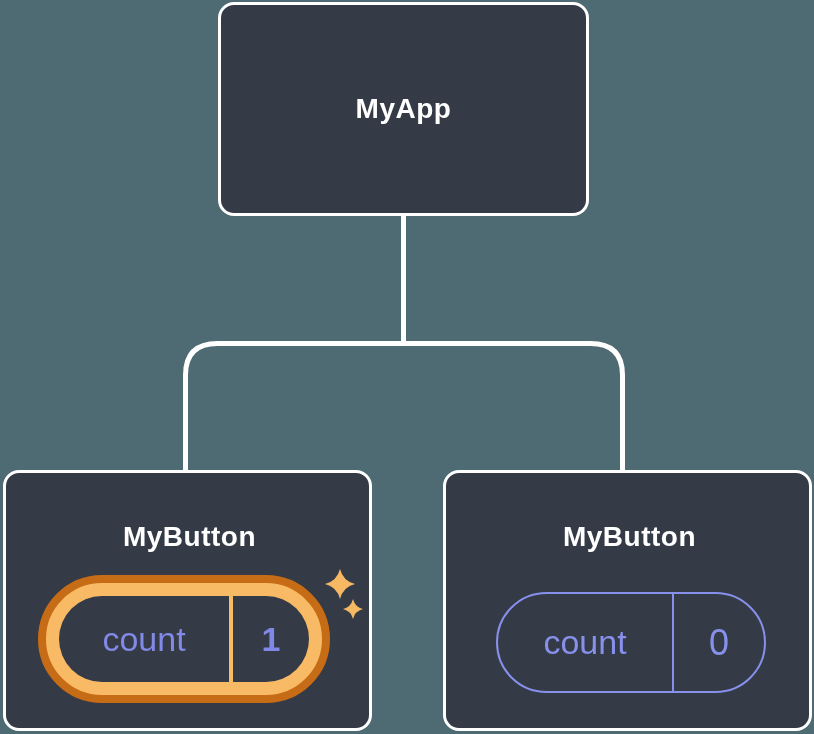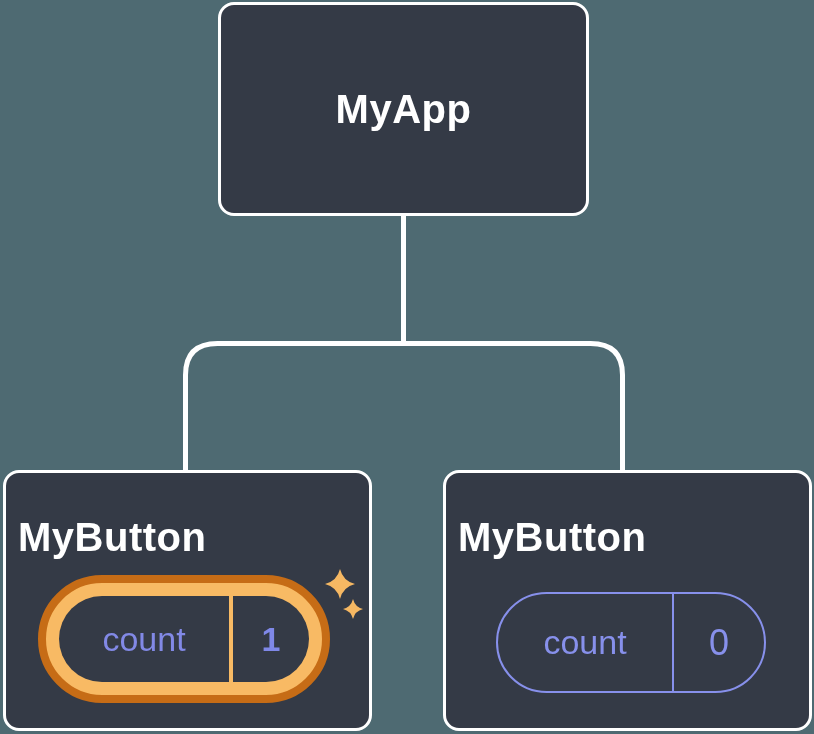--- a/index.html
+++ b/index.html
@@ -46,30 +46,30 @@
     height: 261px;
   }
   .node-child-right {
     left: 443px;
     top: 470px;
     width: 369px;
     height: 261px;
   }
   .node-label {
     color: #ffffff;
-    font-size: 40px;
+    font-size: 28px;
     font-weight: 600;
     letter-spacing: 0.5px;
   }
   .child-label {
     position: absolute;
-    left: 12px;
+    left: 4px;
     right: 0;
     top: 40px;
-    text-align: left;
+    text-align: center;
     line-height: 48px;
   }
   
   .pill-hot {
     position: absolute;
     left: 32px;
     top: 102px;
     width: 292px;
     height: 128px;
     box-sizing: border-box;

